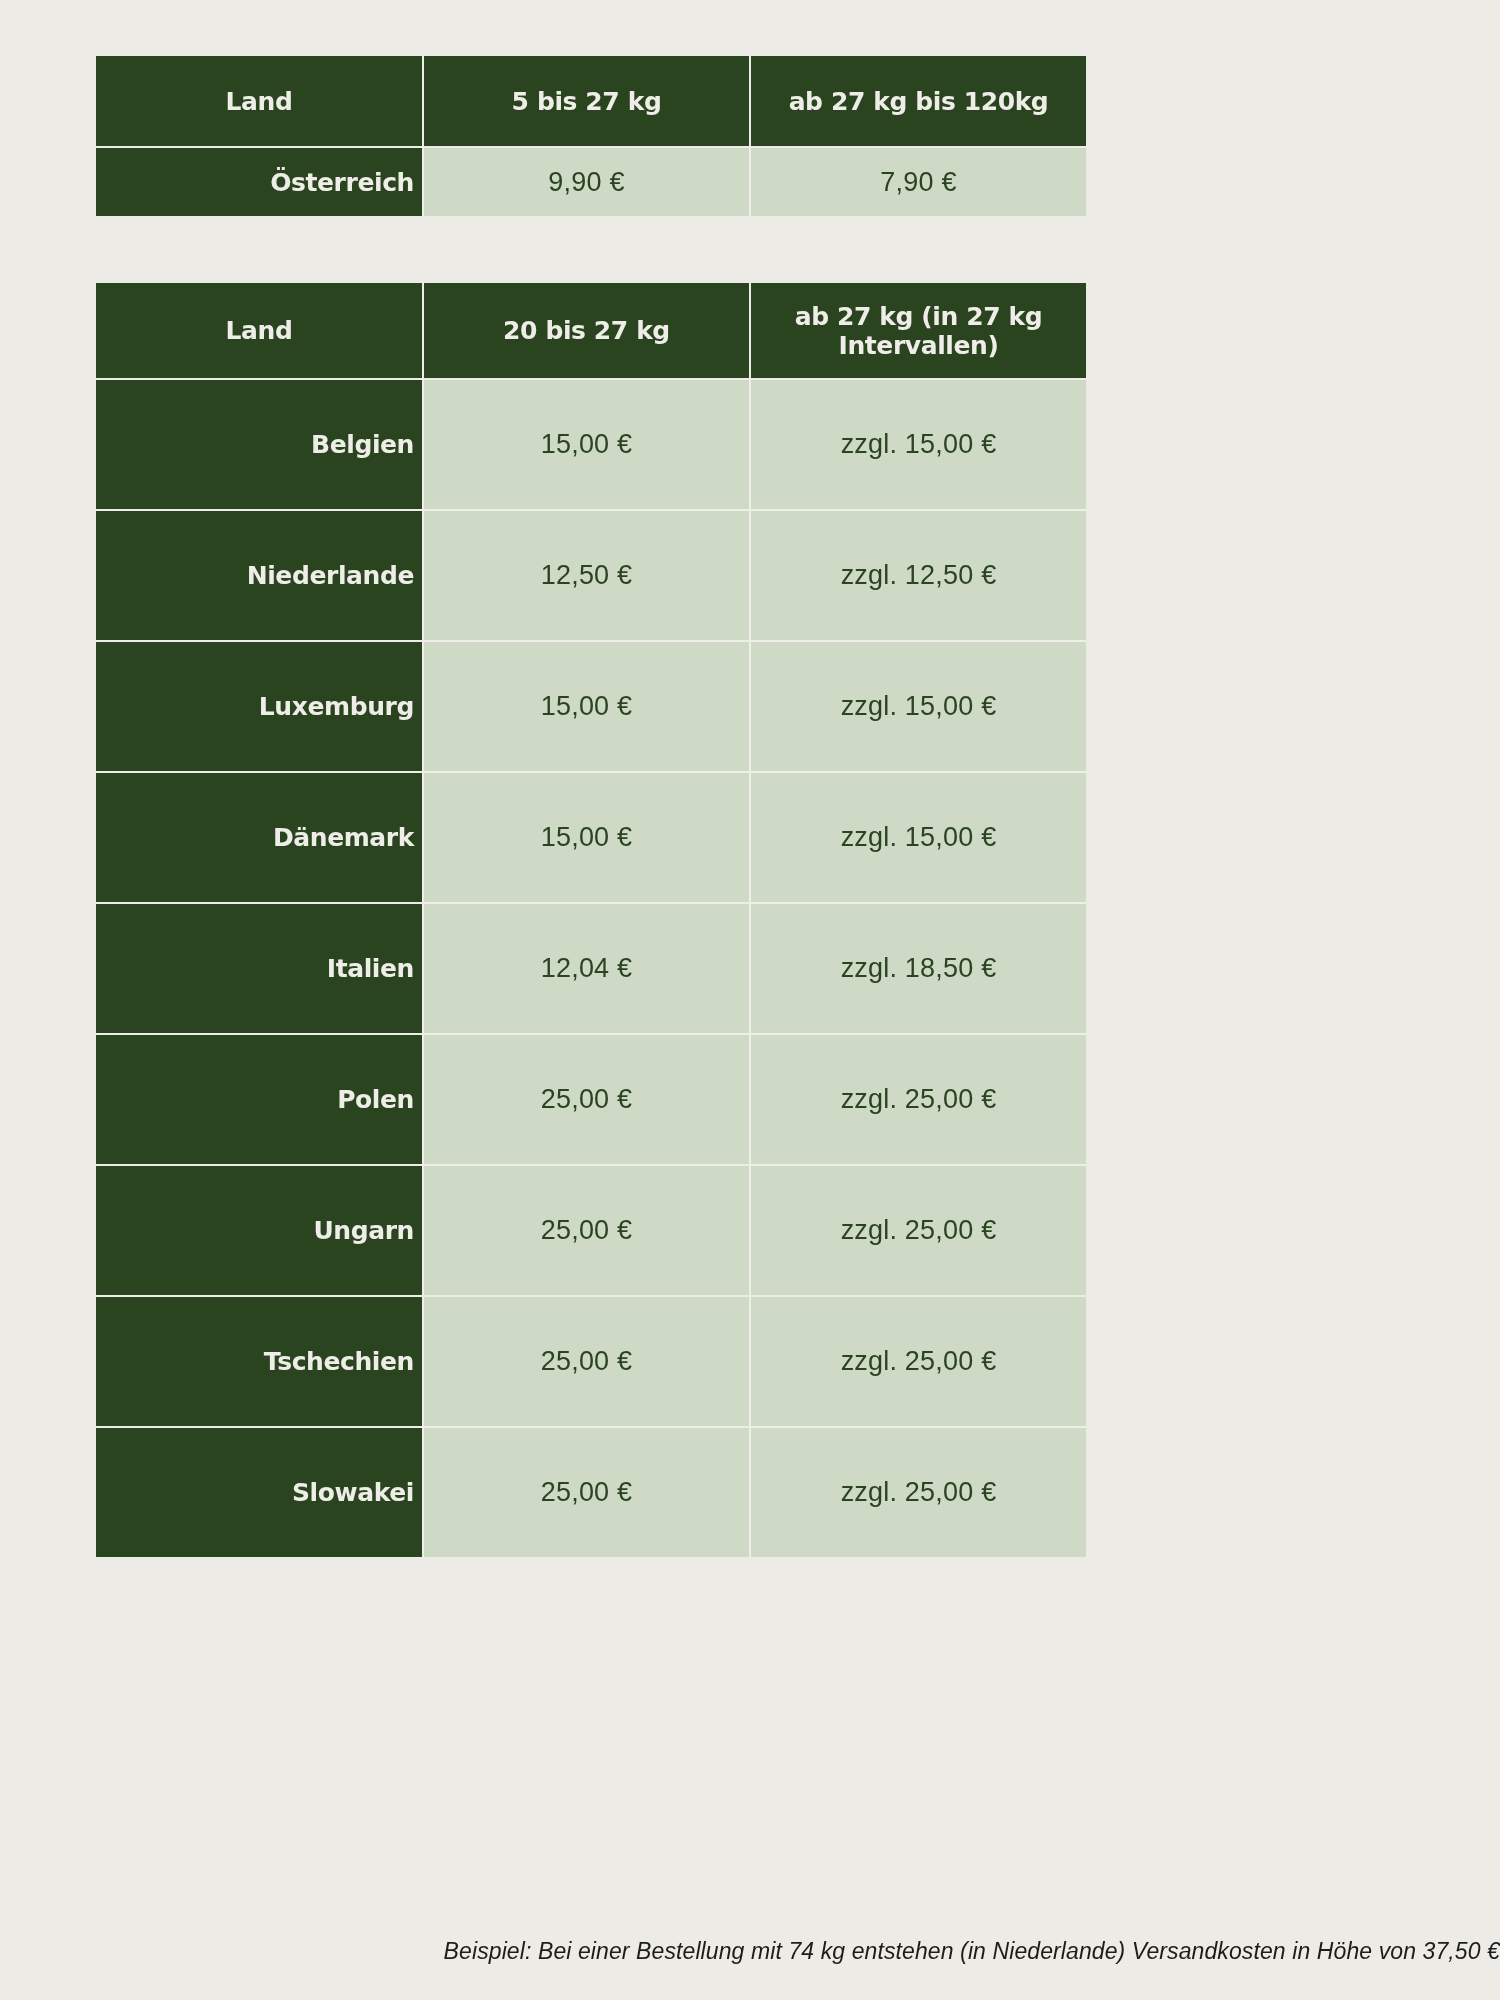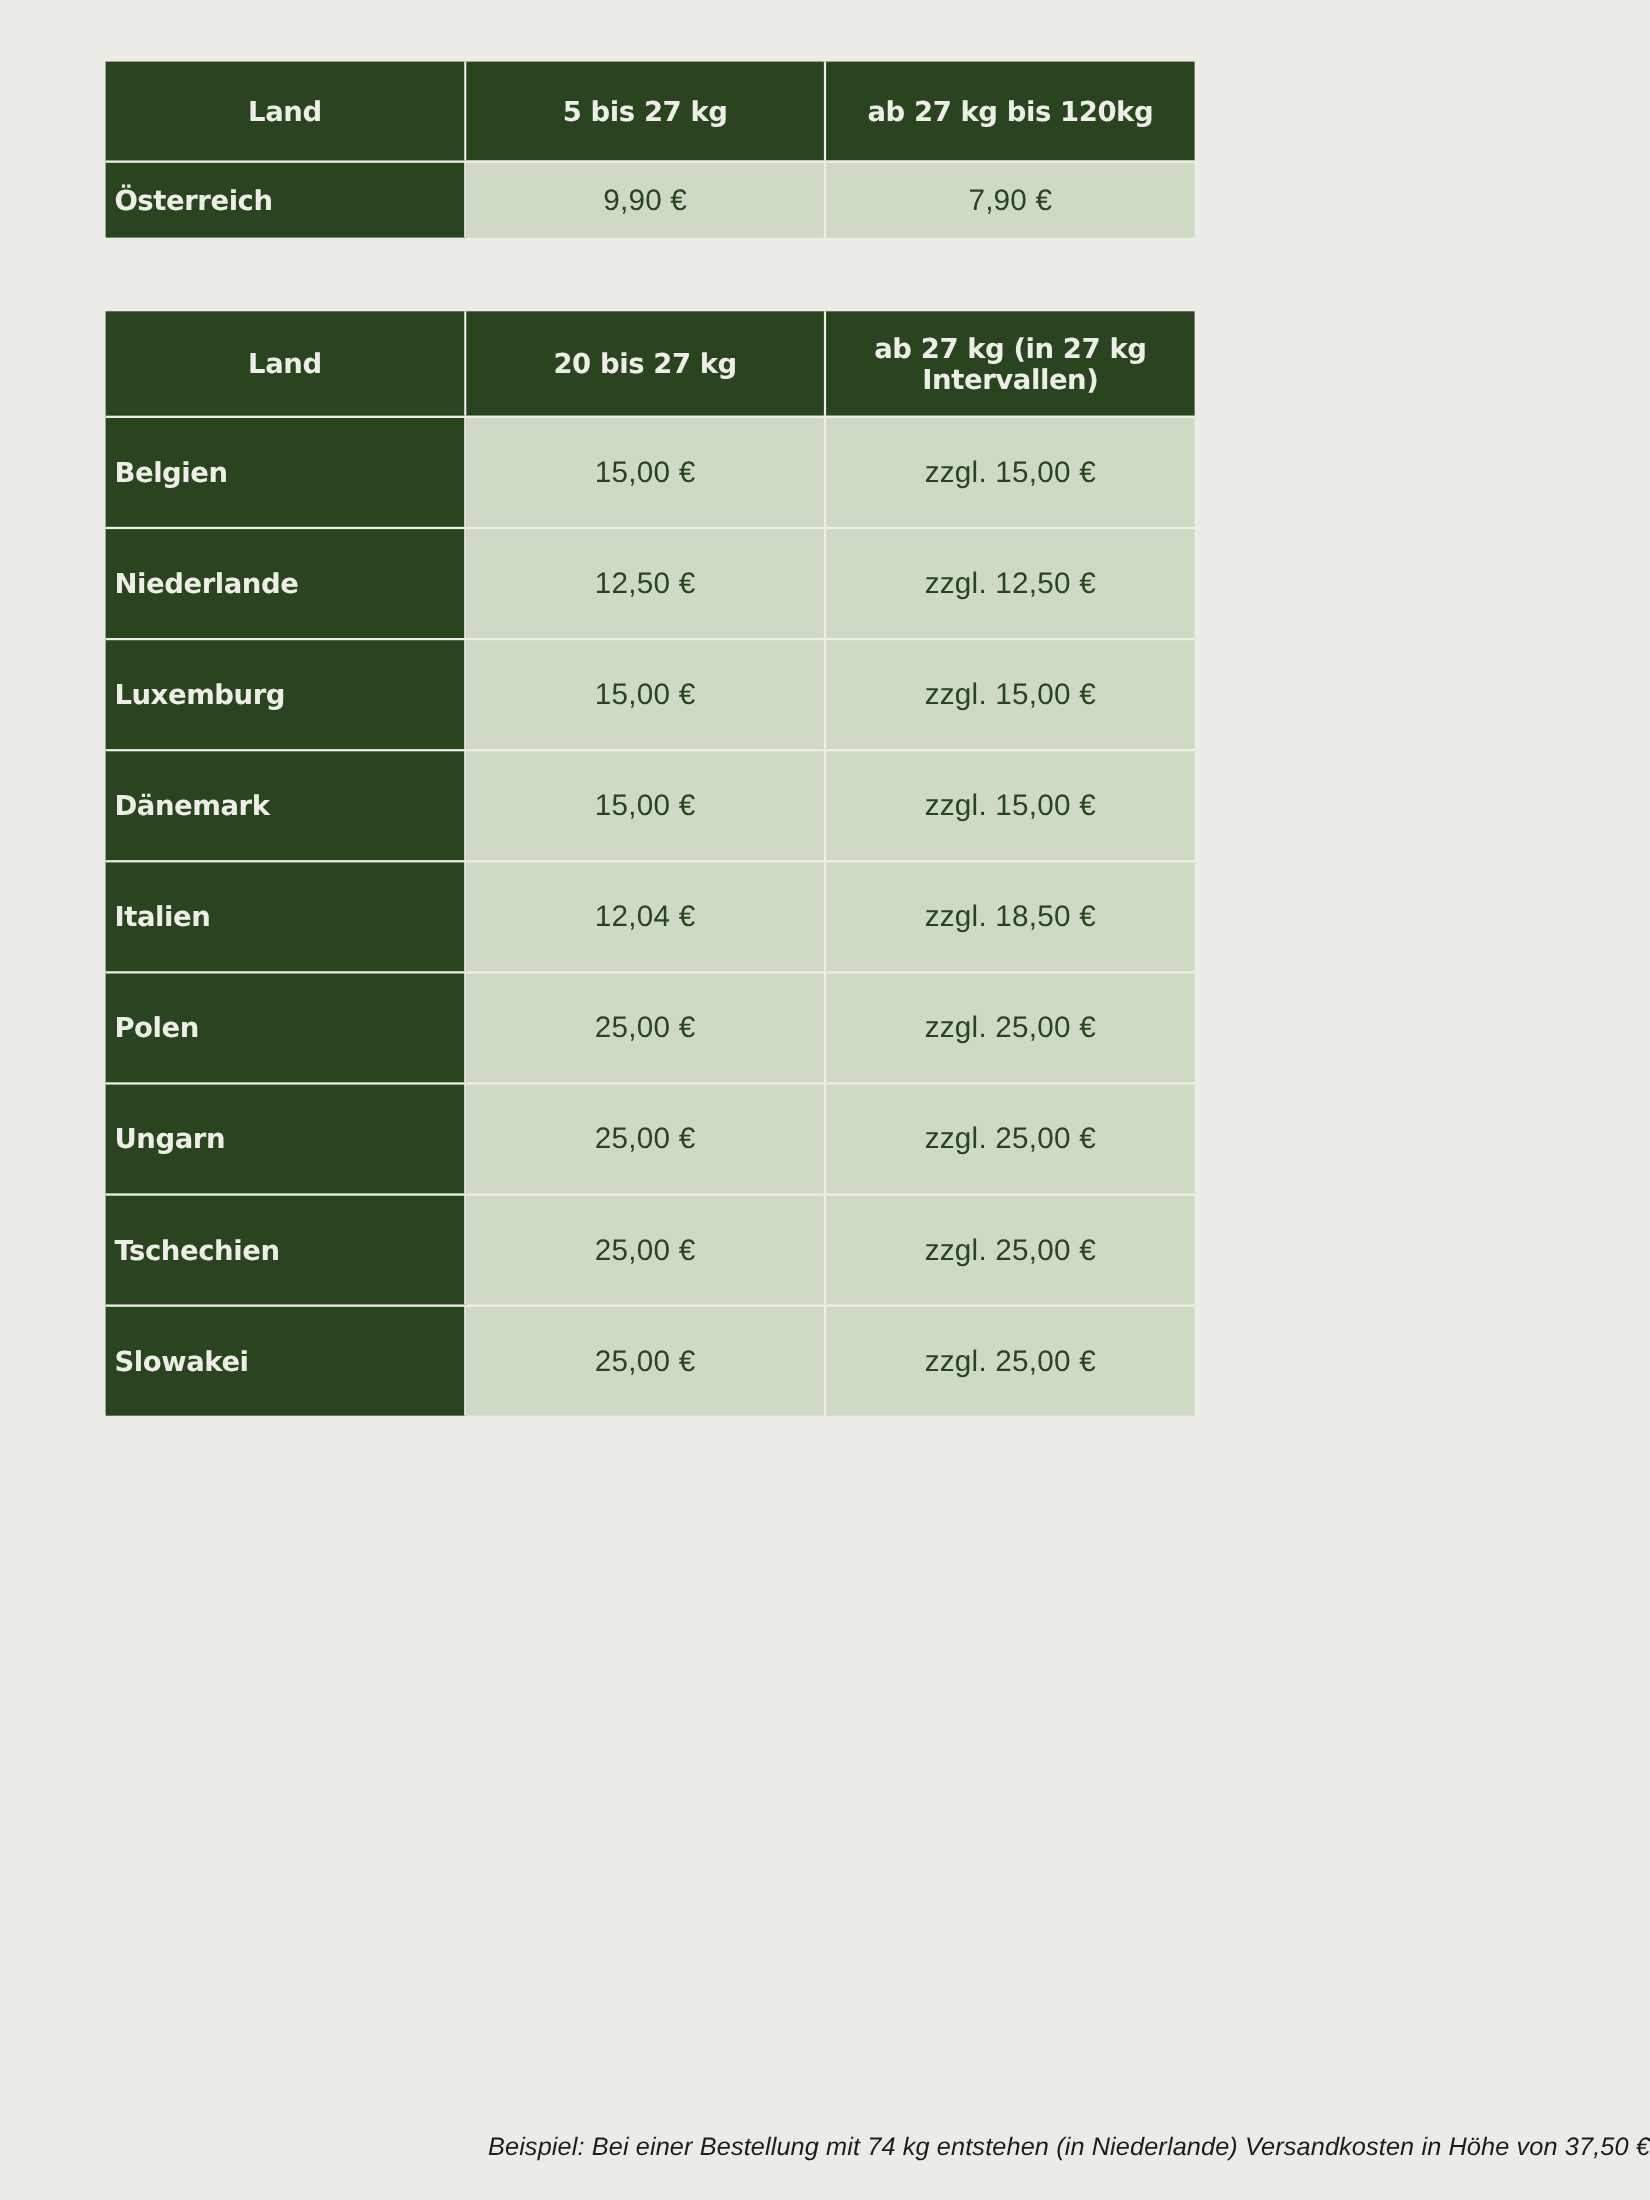--- a/index.html
+++ b/index.html
@@ -48,21 +48,21 @@
     line-height: 1.16;
     border-right: 2px solid #EFEDE8;
     padding: 4px 8px;
   }
   .tbl th:last-child { border-right: none; }
 
   
   .tbl td.land {
     background: #2A4420;
     color: #EFEDE8;
-    text-align: left;
+    text-align: right;
     vertical-align: middle;
     font-family: "DejaVu Sans", sans-serif;
     font-weight: 700;
     font-size: 25px;
     letter-spacing: -0.4px;
     line-height: 1.16;
     border-top: 2px solid #EFEDE8;
     border-right: 2px solid #EFEDE8;
     padding: 1px 8px;
   }
@@ -84,21 +84,21 @@
   .tbl td.val:last-child { border-right: none; }
 
   
   #table-one { top: 56px; }
   #table-one thead th { height: 90px; }
   #table-one tbody td { height: 70px; }
 
   
   #table-two { top: 283px; }
   #table-two thead th { height: 95px; }
-  #table-two tbody td { height: 101px; }
+  #table-two tbody td { height: 131px; }
 
   
   .footnote {
     position: absolute;
     left: 0;
     top: 1938px;
     width: 1500px;
     text-align: right;
     font-family: "Liberation Sans", sans-serif;
     font-style: italic;

